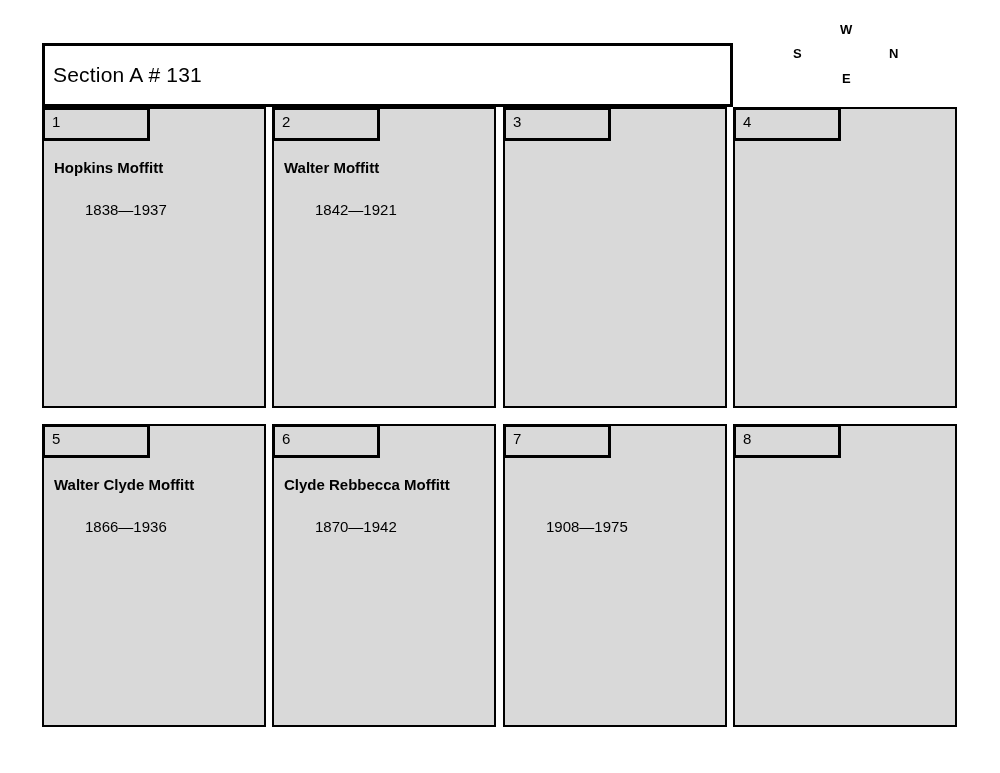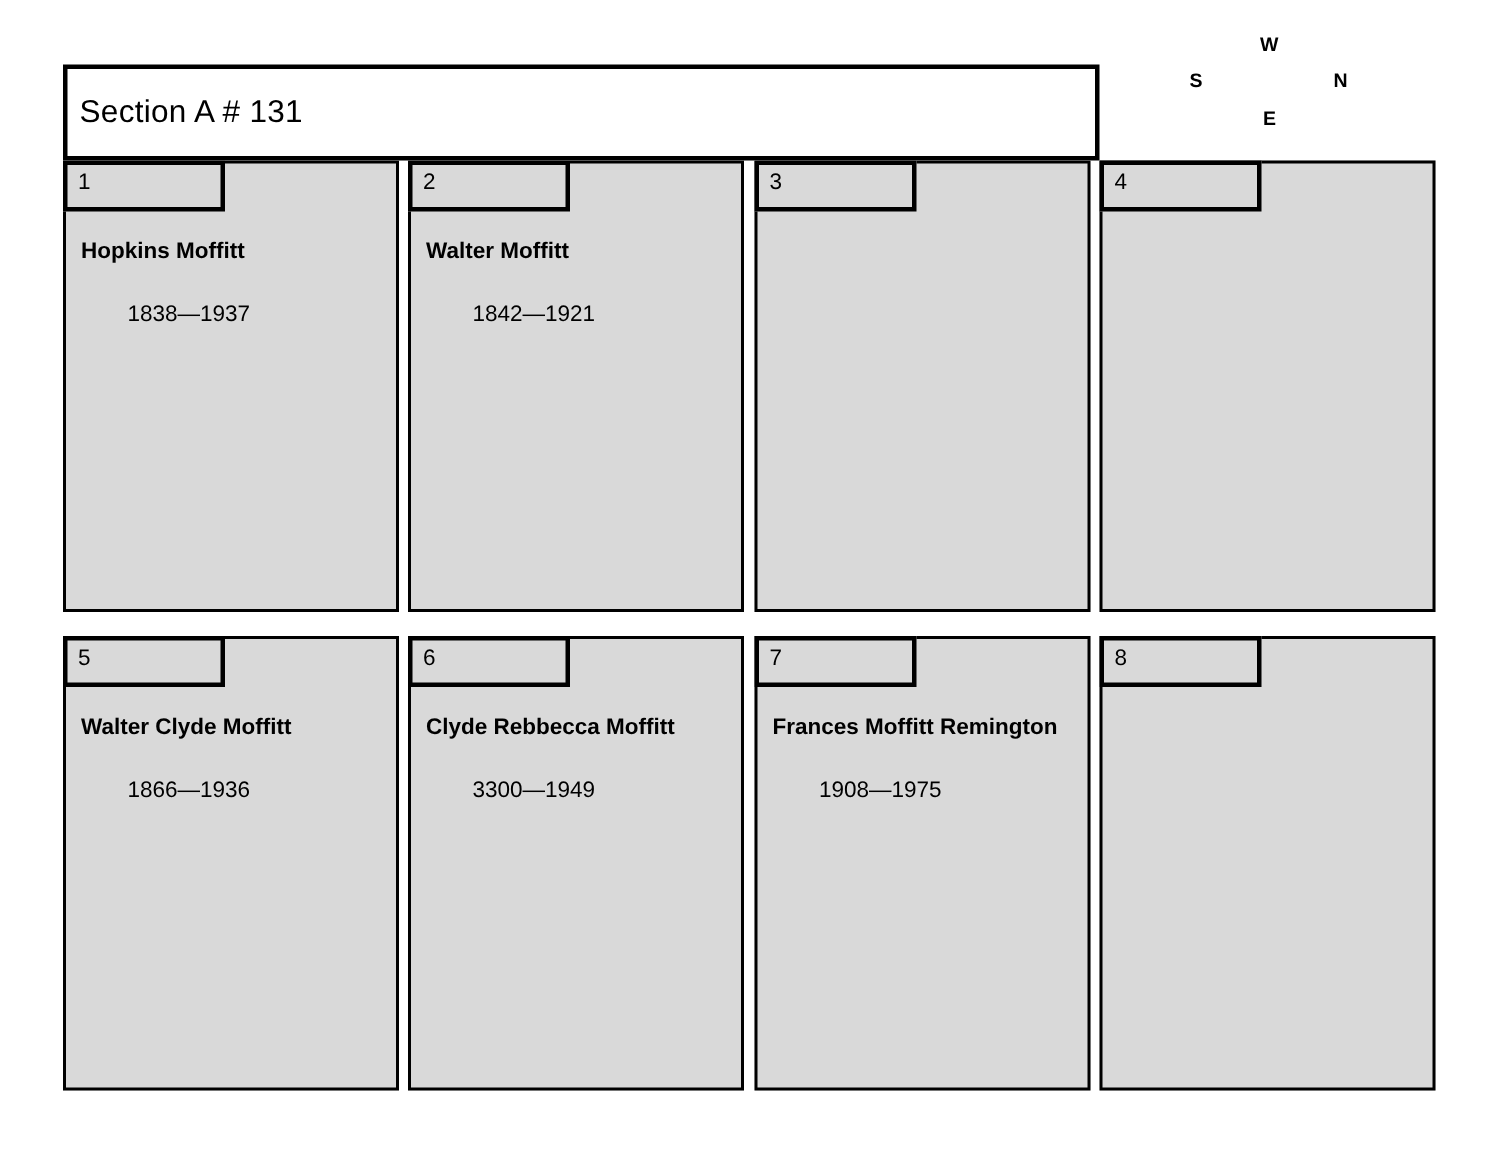--- a/index.html
+++ b/index.html
@@ -137,28 +137,27 @@
     </div>
     <div class="name">Walter Clyde Moffitt</div>
     <div class="dates">1866—1936</div>
   </div>
 
   <div class="plot row2 col2">
     <div class="tab">
       <span>6</span>
     </div>
     <div class="name">Clyde Rebbecca Moffitt</div>
-    <div class="dates">3300—1949</div>
+    <div class="dates">1870—1942</div>
   </div>
 
   <div class="plot row2 col3">
     <div class="tab">
       <span>7</span>
     </div>
-    <div class="name">Frances Moffitt Remington</div>
     <div class="dates">1908—1975</div>
   </div>
 
   <div class="plot row2 col4">
     <div class="tab">
       <span>8</span>
     </div>
     <div class="name"></div>
     <div class="dates"></div>
   </div>

